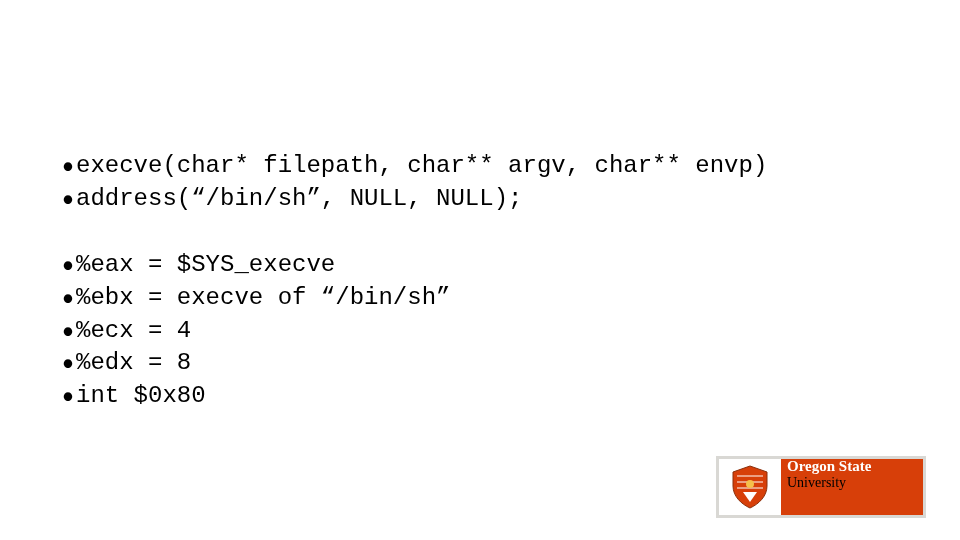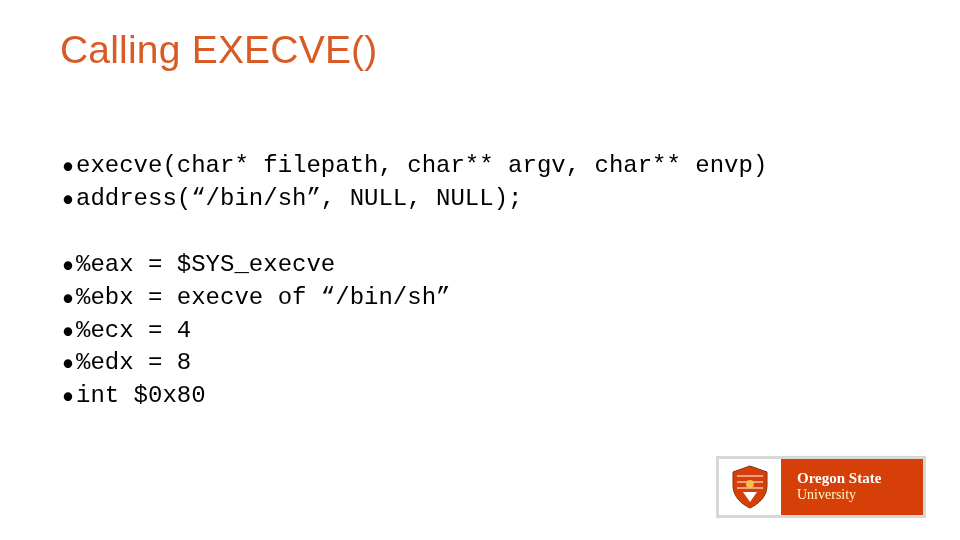--- a/index.html
+++ b/index.html
@@ -75,44 +75,43 @@
     display: flex;
     align-items: center;
     justify-content: center;
     flex: 0 0 62px;
   }
   .logo-text {
     flex: 1;
     background: #d73f09;
     display: flex;
     flex-direction: column;
-    justify-content: center;
-    padding-left: 16px;
+    justify-content: flex-start;
+    padding-left: 6px;
   }
   .logo-top {
     font-family: Georgia, "Times New Roman", serif;
     font-weight: bold;
     color: #ffffff;
     font-size: 15px;
     line-height: 1.05;
   }
   .logo-bot {
     font-family: Georgia, "Times New Roman", serif;
-    color: #fef9c3;
+    color: #000000;
     font-size: 14px;
     line-height: 1.05;
     margin-top: 1px;
   }
 </style>
 </head>
 <body>
 
 <div class="slide">
 
-  <div class="title">Calling EXECVE()</div>
 
   <div class="bullets">
 
     <div class="group">
       <div class="bullet-row">
         <span class="dot">•</span>
         <span class="txt">execve(char* filepath, char** argv, char** envp)</span>
       </div>
       <div class="bullet-row">
         <span class="dot">•</span>

